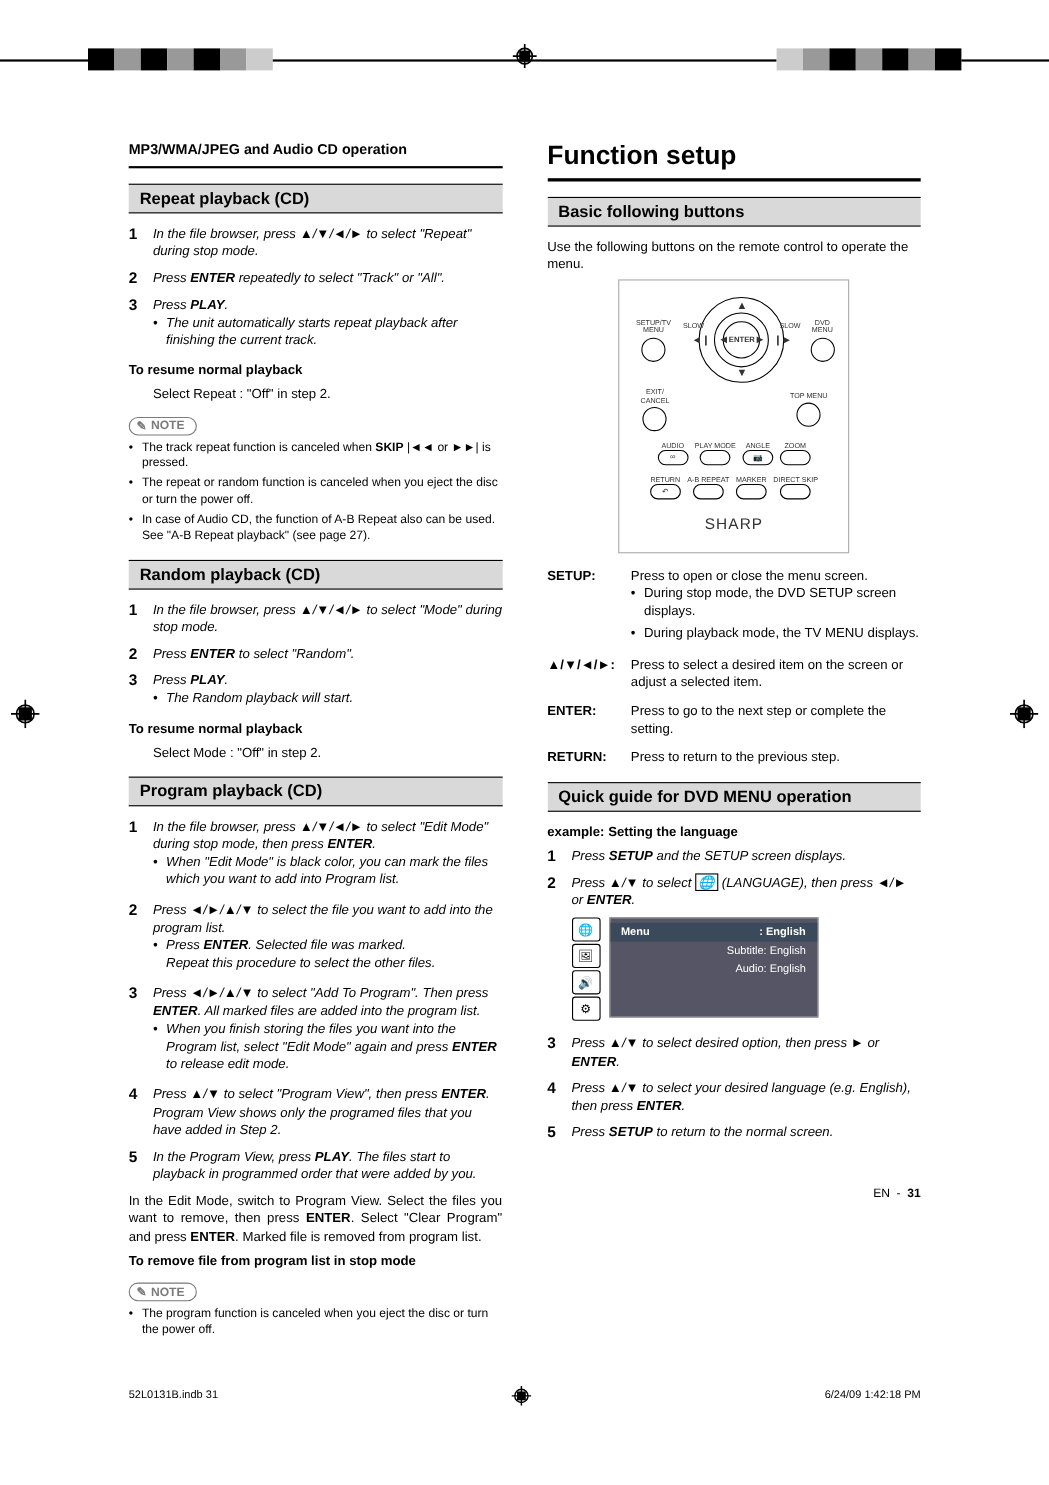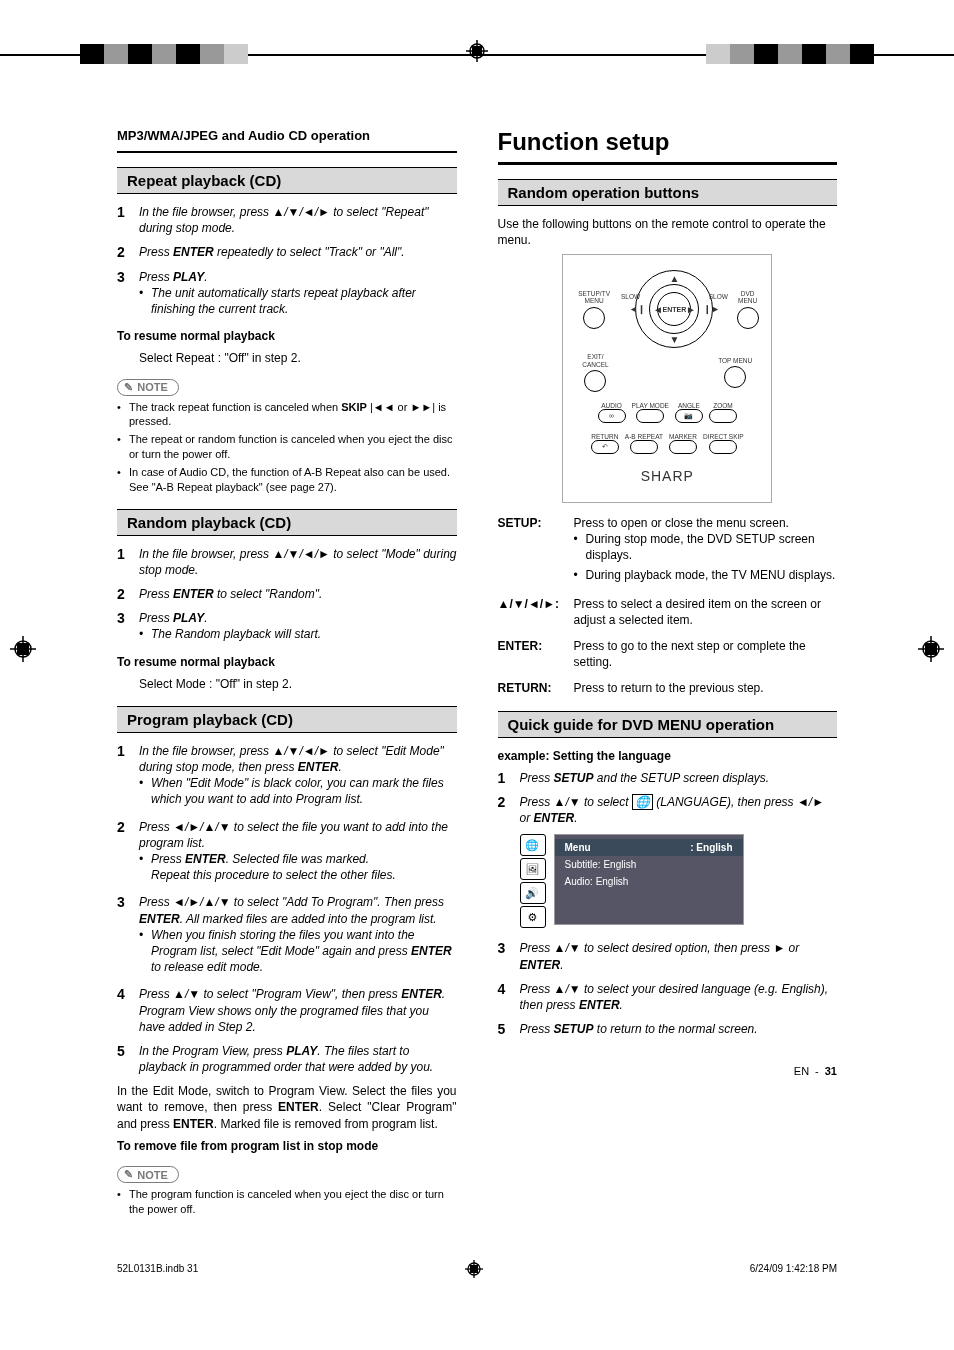--- a/index.html
+++ b/index.html
@@ -96,21 +96,21 @@
   .desc-row .lab { width:76px; flex-shrink:0; font-weight:bold; }
   .desc-row .val { flex:1; }
 
   .osd {
     display:flex; gap:8px; margin:8px 0 12px 22px; align-items:flex-start;
   }
   .osd-tabs { display:flex; flex-direction:column; gap:2px;}
   .osd-tab { width:26px; height:22px; border:1.5px solid #000; border-radius:3px; display:flex; align-items:center; justify-content:center; font-size:11px;}
   .osd-main { width:190px; border:1px solid #999; background:#556; color:#fff; font-size:10px; padding:4px 0; }
   .osd-main .hdr { background:#3b4a5a; padding:3px 10px; font-weight:bold; display:flex; justify-content:space-between;}
-  .osd-main .rw { padding:3px 10px; display:flex; justify-content:flex-start;}
+  .osd-main .rw { padding:3px 10px; display:flex; justify-content:flex-end;}
 
   .footer {
     width:720px; margin:0 auto 20px;
     display:flex; justify-content:space-between; align-items:center;
     font-size:10px;
   }
 </style>
 </head>
 <body>
 
@@ -252,21 +252,21 @@
     <div class="note-tag">✎ <span>NOTE</span></div>
     <ul class="bullets">
       <li>The program function is canceled when you eject the disc or turn the power off.</li>
     </ul>
   </div>
 
   <div class="col">
     <div class="big-head">Function setup</div>
     <div class="rule thick"></div>
 
-    <div class="section-bar">Random operation buttons</div>
+    <div class="section-bar">Basic following buttons</div>
     <div class="sub">Use the following buttons on the remote control to operate the menu.</div>
 
     <div class="remote">
       <div class="row">
         <div style="display:flex;flex-direction:column;align-items:center;gap:2px">
           <div class="lbl">SETUP/TV MENU</div>
             <div class="cbtn"></div>
         </div>
         <div class="dpad-wrap">
           <div class="ring"></div>
@@ -401,21 +401,21 @@
       <li>
           <span class="num">4</span>
           <span class="txt">Press ▲/▼ to select your desired language (e.g. English), then press <span class="bold">ENTER</span>.</span>
         </li>
       <li>
           <span class="num">5</span>
           <span class="txt">Press <span class="bold">SETUP</span> to return to the normal screen.</span>
         </li>
     </ol>
 
-    <div class="pg" style="display:flex;justify-content:flex-end;gap:6px;margin-top:28px;font-size:11px">
+    <div class="pg" style="display:flex;justify-content:flex-end;gap:6px;margin-top:42px;font-size:11px">
       <span class="en">EN</span> - <span class="bold">31</span>
     </div>
   </div>
 </div>
 
 <div class="footer">
   <span>52L0131B.indb   31</span>
   <svg class="cross" width="18" height="18">
     <circle cx="9" cy="9" r="6" fill="none" stroke="#000" stroke-width="1.3"></circle>
     <line x1="9" y1="0" x2="9" y2="18" stroke="#000" stroke-width="1.3"></line>

